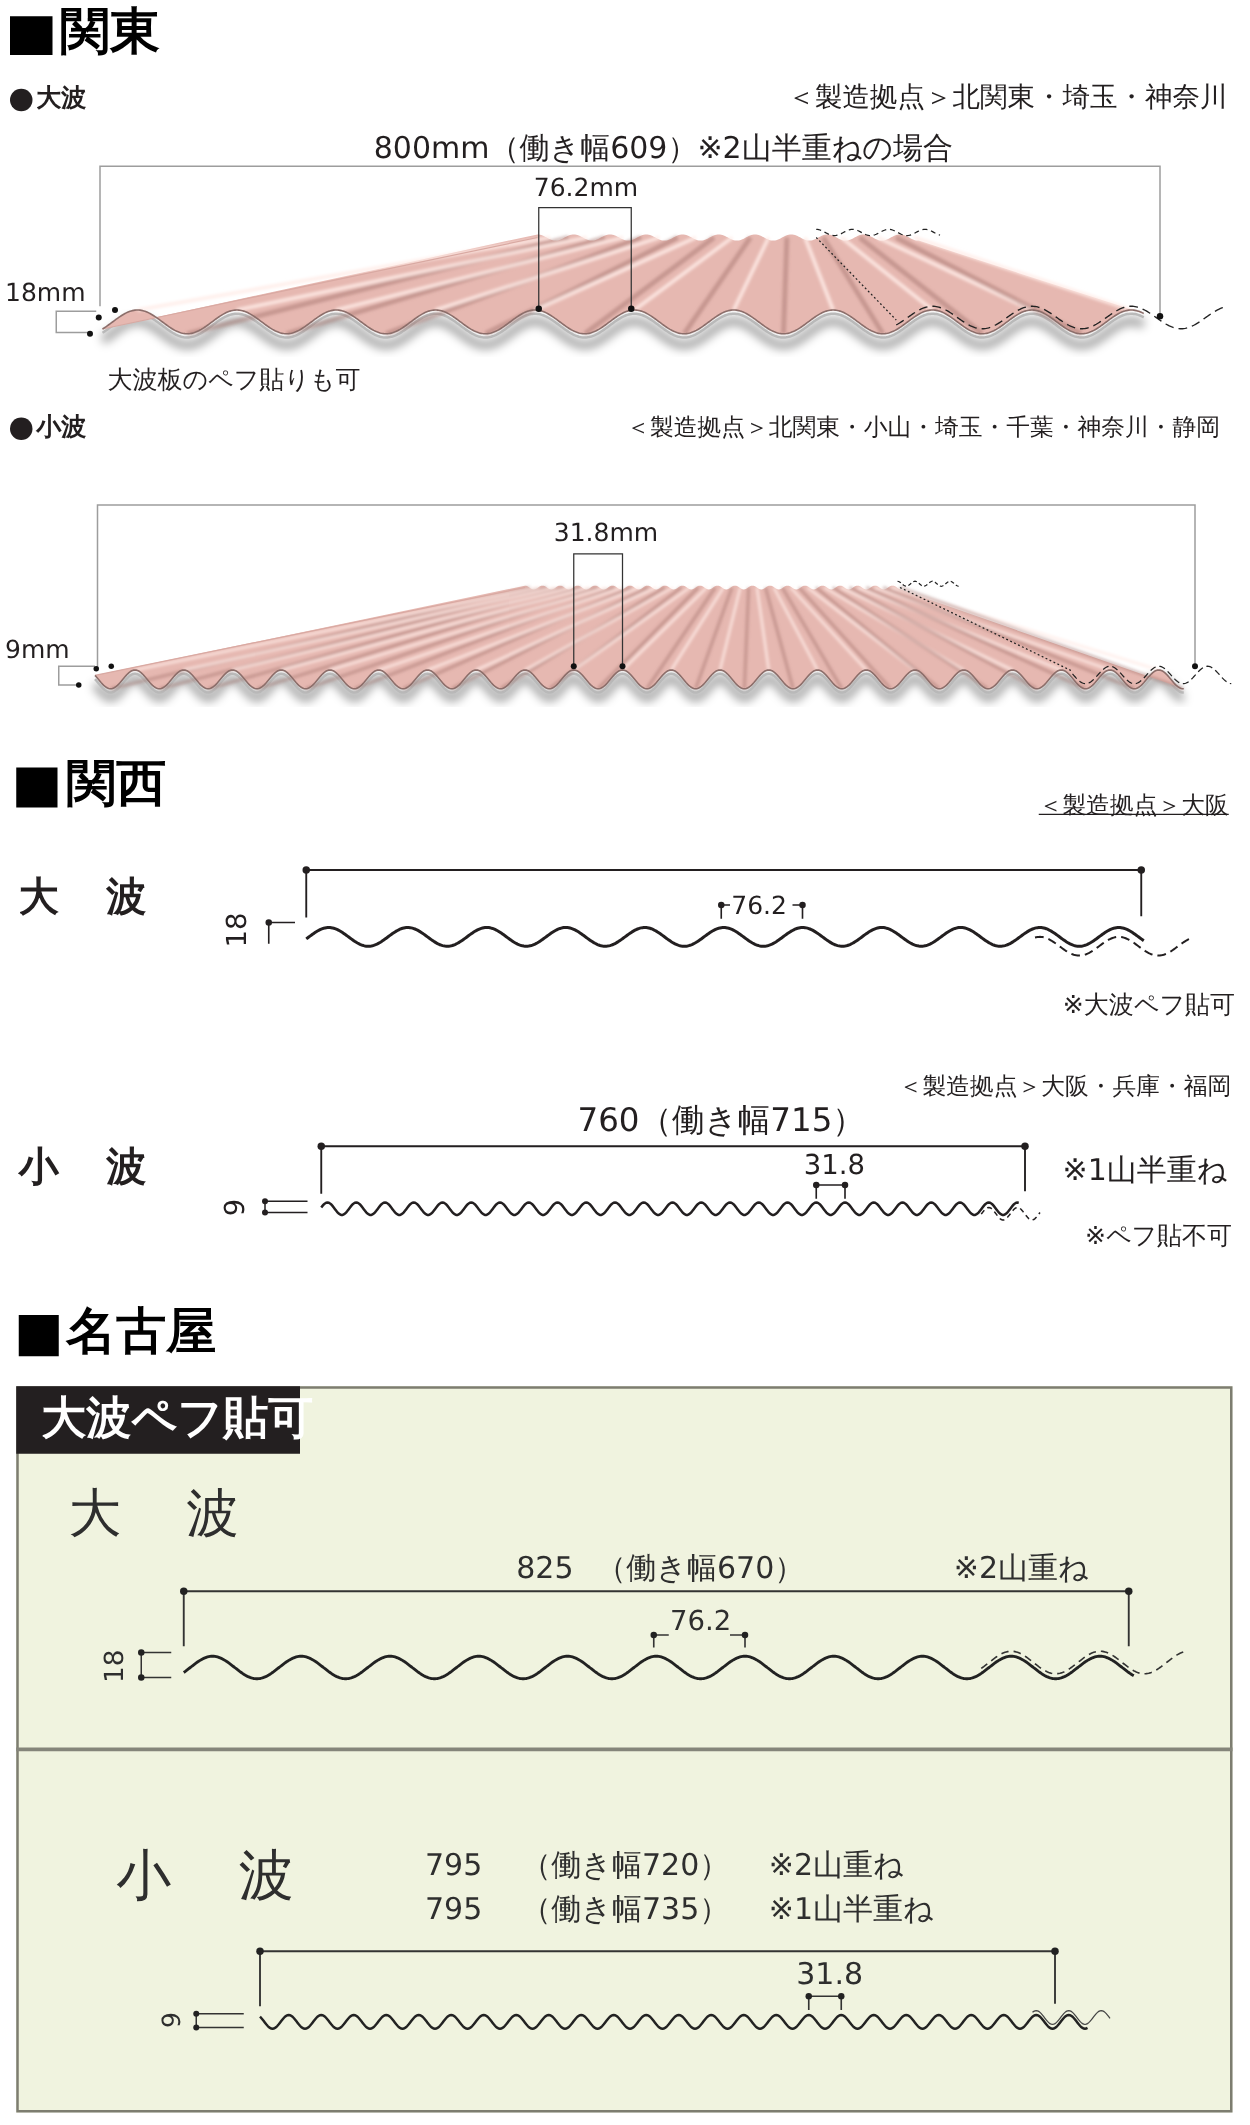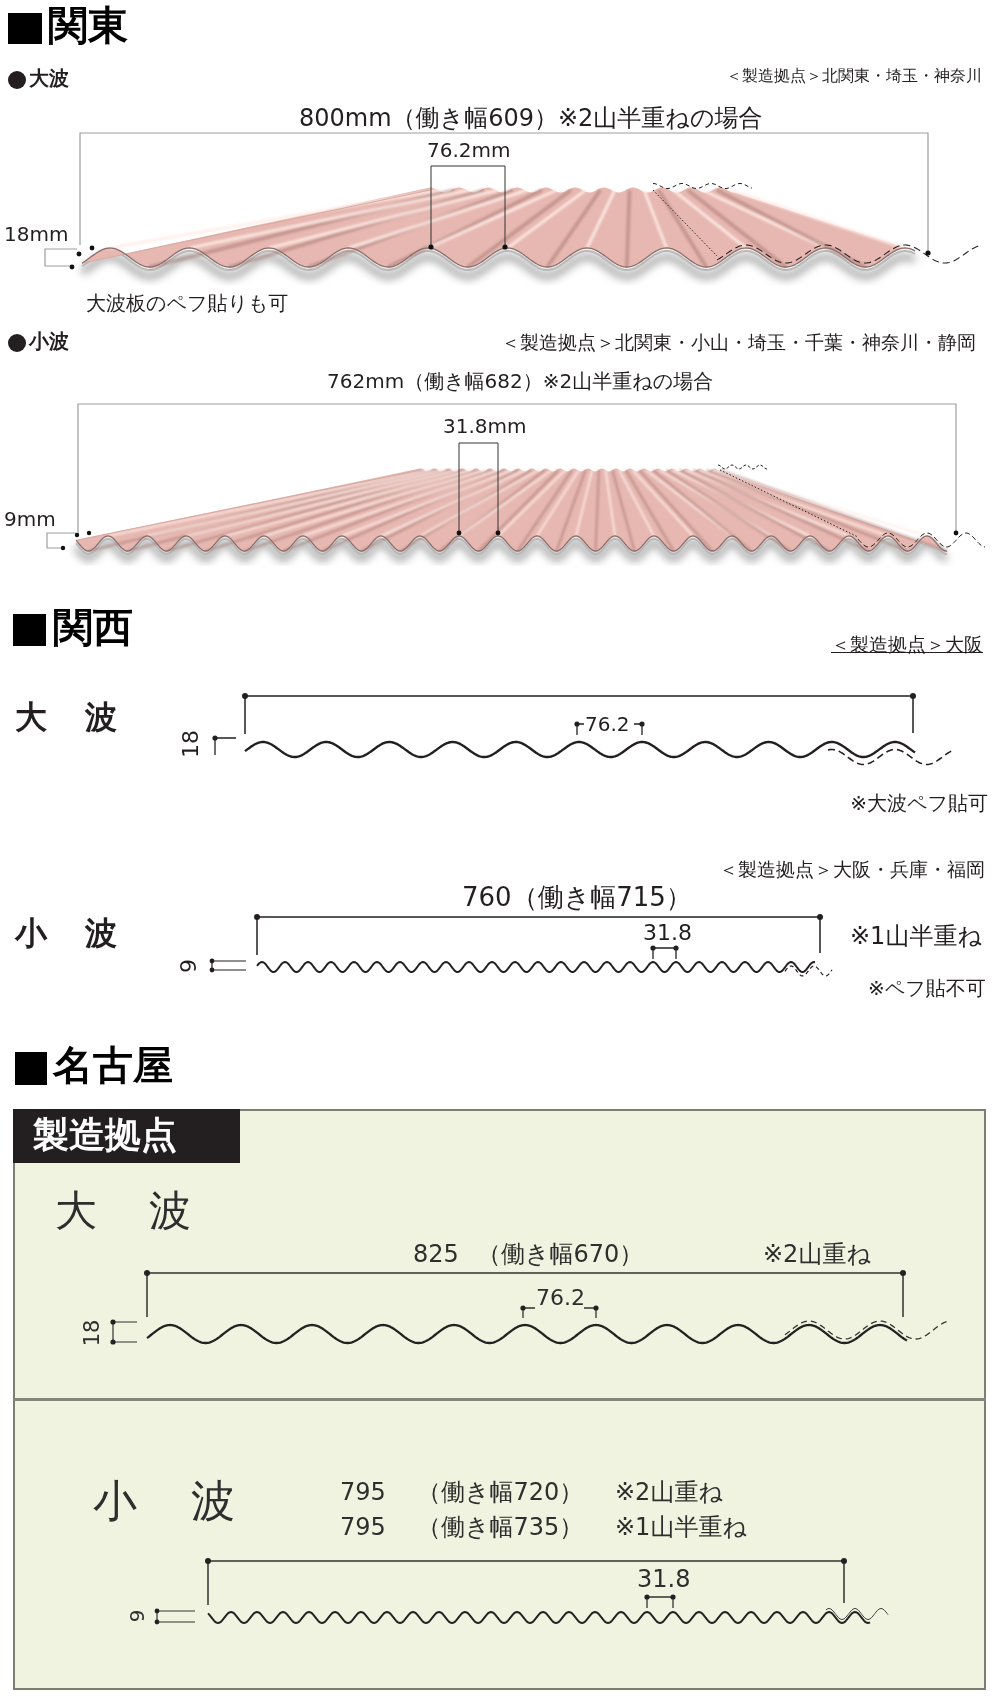--- a/index.html
+++ b/index.html
@@ -208,30 +208,29 @@
       <path stroke="#222" stroke-width="2" fill="none" d="M208.0,1613.38L209.0,1614.38L210.0,1615.55L211.0,1616.84L212.0,1618.16L213.0,1619.45L214.0,1620.62L215.0,1621.62L216.0,1622.37L217.0,1622.84L218.0,1623.00L219.0,1622.84L220.0,1622.37L221.0,1621.62L222.0,1620.62L223.0,1619.45L224.0,1618.16L225.0,1616.84L226.0,1615.55L227.0,1614.38L228.0,1613.38L229.0,1612.63L230.0,1612.16L231.0,1612.00L232.0,1612.16L233.0,1612.63L234.0,1613.38L235.0,1614.38L236.0,1615.55L237.0,1616.84L238.0,1618.16L239.0,1619.45L240.0,1620.62L241.0,1621.62L242.0,1622.37L243.0,1622.84L244.0,1623.00L245.0,1622.84L246.0,1622.37L247.0,1621.62L248.0,1620.62L249.0,1619.45L250.0,1618.16L251.0,1616.84L252.0,1615.55L253.0,1614.38L254.0,1613.38L255.0,1612.63L256.0,1612.16L257.0,1612.00L258.0,1612.16L259.0,1612.63L260.0,1613.38L261.0,1614.38L262.0,1615.55L263.0,1616.84L264.0,1618.16L265.0,1619.45L266.0,1620.62L267.0,1621.62L268.0,1622.37L269.0,1622.84L270.0,1623.00L271.0,1622.84L272.0,1622.37L273.0,1621.62L274.0,1620.62L275.0,1619.45L276.0,1618.16L277.0,1616.84L278.0,1615.55L279.0,1614.38L280.0,1613.38L281.0,1612.63L282.0,1612.16L283.0,1612.00L284.0,1612.16L285.0,1612.63L286.0,1613.38L287.0,1614.38L288.0,1615.55L289.0,1616.84L290.0,1618.16L291.0,1619.45L292.0,1620.62L293.0,1621.62L294.0,1622.37L295.0,1622.84L296.0,1623.00L297.0,1622.84L298.0,1622.37L299.0,1621.62L300.0,1620.62L301.0,1619.45L302.0,1618.16L303.0,1616.84L304.0,1615.55L305.0,1614.38L306.0,1613.38L307.0,1612.63L308.0,1612.16L309.0,1612.00L310.0,1612.16L311.0,1612.63L312.0,1613.38L313.0,1614.38L314.0,1615.55L315.0,1616.84L316.0,1618.16L317.0,1619.45L318.0,1620.62L319.0,1621.62L320.0,1622.37L321.0,1622.84L322.0,1623.00L323.0,1622.84L324.0,1622.37L325.0,1621.62L326.0,1620.62L327.0,1619.45L328.0,1618.16L329.0,1616.84L330.0,1615.55L331.0,1614.38L332.0,1613.38L333.0,1612.63L334.0,1612.16L335.0,1612.00L336.0,1612.16L337.0,1612.63L338.0,1613.38L339.0,1614.38L340.0,1615.55L341.0,1616.84L342.0,1618.16L343.0,1619.45L344.0,1620.62L345.0,1621.62L346.0,1622.37L347.0,1622.84L348.0,1623.00L349.0,1622.84L350.0,1622.37L351.0,1621.62L352.0,1620.62L353.0,1619.45L354.0,1618.16L355.0,1616.84L356.0,1615.55L357.0,1614.38L358.0,1613.38L359.0,1612.63L360.0,1612.16L361.0,1612.00L362.0,1612.16L363.0,1612.63L364.0,1613.38L365.0,1614.38L366.0,1615.55L367.0,1616.84L368.0,1618.16L369.0,1619.45L370.0,1620.62L371.0,1621.62L372.0,1622.37L373.0,1622.84L374.0,1623.00L375.0,1622.84L376.0,1622.37L377.0,1621.62L378.0,1620.62L379.0,1619.45L380.0,1618.16L381.0,1616.84L382.0,1615.55L383.0,1614.38L384.0,1613.38L385.0,1612.63L386.0,1612.16L387.0,1612.00L388.0,1612.16L389.0,1612.63L390.0,1613.38L391.0,1614.38L392.0,1615.55L393.0,1616.84L394.0,1618.16L395.0,1619.45L396.0,1620.62L397.0,1621.62L398.0,1622.37L399.0,1622.84L400.0,1623.00L401.0,1622.84L402.0,1622.37L403.0,1621.62L404.0,1620.62L405.0,1619.45L406.0,1618.16L407.0,1616.84L408.0,1615.55L409.0,1614.38L410.0,1613.38L411.0,1612.63L412.0,1612.16L413.0,1612.00L414.0,1612.16L415.0,1612.63L416.0,1613.38L417.0,1614.38L418.0,1615.55L419.0,1616.84L420.0,1618.16L421.0,1619.45L422.0,1620.62L423.0,1621.62L424.0,1622.37L425.0,1622.84L426.0,1623.00L427.0,1622.84L428.0,1622.37L429.0,1621.62L430.0,1620.62L431.0,1619.45L432.0,1618.16L433.0,1616.84L434.0,1615.55L435.0,1614.38L436.0,1613.38L437.0,1612.63L438.0,1612.16L439.0,1612.00L440.0,1612.16L441.0,1612.63L442.0,1613.38L443.0,1614.38L444.0,1615.55L445.0,1616.84L446.0,1618.16L447.0,1619.45L448.0,1620.62L449.0,1621.62L450.0,1622.37L451.0,1622.84L452.0,1623.00L453.0,1622.84L454.0,1622.37L455.0,1621.62L456.0,1620.62L457.0,1619.45L458.0,1618.16L459.0,1616.84L460.0,1615.55L461.0,1614.38L462.0,1613.38L463.0,1612.63L464.0,1612.16L465.0,1612.00L466.0,1612.16L467.0,1612.63L468.0,1613.38L469.0,1614.38L470.0,1615.55L471.0,1616.84L472.0,1618.16L473.0,1619.45L474.0,1620.62L475.0,1621.62L476.0,1622.37L477.0,1622.84L478.0,1623.00L479.0,1622.84L480.0,1622.37L481.0,1621.62L482.0,1620.62L483.0,1619.45L484.0,1618.16L485.0,1616.84L486.0,1615.55L487.0,1614.38L488.0,1613.38L489.0,1612.63L490.0,1612.16L491.0,1612.00L492.0,1612.16L493.0,1612.63L494.0,1613.38L495.0,1614.38L496.0,1615.55L497.0,1616.84L498.0,1618.16L499.0,1619.45L500.0,1620.62L501.0,1621.62L502.0,1622.37L503.0,1622.84L504.0,1623.00L505.0,1622.84L506.0,1622.37L507.0,1621.62L508.0,1620.62L509.0,1619.45L510.0,1618.16L511.0,1616.84L512.0,1615.55L513.0,1614.38L514.0,1613.38L515.0,1612.63L516.0,1612.16L517.0,1612.00L518.0,1612.16L519.0,1612.63L520.0,1613.38L521.0,1614.38L522.0,1615.55L523.0,1616.84L524.0,1618.16L525.0,1619.45L526.0,1620.62L527.0,1621.62L528.0,1622.37L529.0,1622.84L530.0,1623.00L531.0,1622.84L532.0,1622.37L533.0,1621.62L534.0,1620.62L535.0,1619.45L536.0,1618.16L537.0,1616.84L538.0,1615.55L539.0,1614.38L540.0,1613.38L541.0,1612.63L542.0,1612.16L543.0,1612.00L544.0,1612.16L545.0,1612.63L546.0,1613.38L547.0,1614.38L548.0,1615.55L549.0,1616.84L550.0,1618.16L551.0,1619.45L552.0,1620.62L553.0,1621.62L554.0,1622.37L555.0,1622.84L556.0,1623.00L557.0,1622.84L558.0,1622.37L559.0,1621.62L560.0,1620.62L561.0,1619.45L562.0,1618.16L563.0,1616.84L564.0,1615.55L565.0,1614.38L566.0,1613.38L567.0,1612.63L568.0,1612.16L569.0,1612.00L570.0,1612.16L571.0,1612.63L572.0,1613.38L573.0,1614.38L574.0,1615.55L575.0,1616.84L576.0,1618.16L577.0,1619.45L578.0,1620.62L579.0,1621.62L580.0,1622.37L581.0,1622.84L582.0,1623.00L583.0,1622.84L584.0,1622.37L585.0,1621.62L586.0,1620.62L587.0,1619.45L588.0,1618.16L589.0,1616.84L590.0,1615.55L591.0,1614.38L592.0,1613.38L593.0,1612.63L594.0,1612.16L595.0,1612.00L596.0,1612.16L597.0,1612.63L598.0,1613.38L599.0,1614.38L600.0,1615.55L601.0,1616.84L602.0,1618.16L603.0,1619.45L604.0,1620.62L605.0,1621.62L606.0,1622.37L607.0,1622.84L608.0,1623.00L609.0,1622.84L610.0,1622.37L611.0,1621.62L612.0,1620.62L613.0,1619.45L614.0,1618.16L615.0,1616.84L616.0,1615.55L617.0,1614.38L618.0,1613.38L619.0,1612.63L620.0,1612.16L621.0,1612.00L622.0,1612.16L623.0,1612.63L624.0,1613.38L625.0,1614.38L626.0,1615.55L627.0,1616.84L628.0,1618.16L629.0,1619.45L630.0,1620.62L631.0,1621.62L632.0,1622.37L633.0,1622.84L634.0,1623.00L635.0,1622.84L636.0,1622.37L637.0,1621.62L638.0,1620.62L639.0,1619.45L640.0,1618.16L641.0,1616.84L642.0,1615.55L643.0,1614.38L644.0,1613.38L645.0,1612.63L646.0,1612.16L647.0,1612.00L648.0,1612.16L649.0,1612.63L650.0,1613.38L651.0,1614.38L652.0,1615.55L653.0,1616.84L654.0,1618.16L655.0,1619.45L656.0,1620.62L657.0,1621.62L658.0,1622.37L659.0,1622.84L660.0,1623.00L661.0,1622.84L662.0,1622.37L663.0,1621.62L664.0,1620.62L665.0,1619.45L666.0,1618.16L667.0,1616.84L668.0,1615.55L669.0,1614.38L670.0,1613.38L671.0,1612.63L672.0,1612.16L673.0,1612.00L674.0,1612.16L675.0,1612.63L676.0,1613.38L677.0,1614.38L678.0,1615.55L679.0,1616.84L680.0,1618.16L681.0,1619.45L682.0,1620.62L683.0,1621.62L684.0,1622.37L685.0,1622.84L686.0,1623.00L687.0,1622.84L688.0,1622.37L689.0,1621.62L690.0,1620.62L691.0,1619.45L692.0,1618.16L693.0,1616.84L694.0,1615.55L695.0,1614.38L696.0,1613.38L697.0,1612.63L698.0,1612.16L699.0,1612.00L700.0,1612.16L701.0,1612.63L702.0,1613.38L703.0,1614.38L704.0,1615.55L705.0,1616.84L706.0,1618.16L707.0,1619.45L708.0,1620.62L709.0,1621.62L710.0,1622.37L711.0,1622.84L712.0,1623.00L713.0,1622.84L714.0,1622.37L715.0,1621.62L716.0,1620.62L717.0,1619.45L718.0,1618.16L719.0,1616.84L720.0,1615.55L721.0,1614.38L722.0,1613.38L723.0,1612.63L724.0,1612.16L725.0,1612.00L726.0,1612.16L727.0,1612.63L728.0,1613.38L729.0,1614.38L730.0,1615.55L731.0,1616.84L732.0,1618.16L733.0,1619.45L734.0,1620.62L735.0,1621.62L736.0,1622.37L737.0,1622.84L738.0,1623.00L739.0,1622.84L740.0,1622.37L741.0,1621.62L742.0,1620.62L743.0,1619.45L744.0,1618.16L745.0,1616.84L746.0,1615.55L747.0,1614.38L748.0,1613.38L749.0,1612.63L750.0,1612.16L751.0,1612.00L752.0,1612.16L753.0,1612.63L754.0,1613.38L755.0,1614.38L756.0,1615.55L757.0,1616.84L758.0,1618.16L759.0,1619.45L760.0,1620.62L761.0,1621.62L762.0,1622.37L763.0,1622.84L764.0,1623.00L765.0,1622.84L766.0,1622.37L767.0,1621.62L768.0,1620.62L769.0,1619.45L770.0,1618.16L771.0,1616.84L772.0,1615.55L773.0,1614.38L774.0,1613.38L775.0,1612.63L776.0,1612.16L777.0,1612.00L778.0,1612.16L779.0,1612.63L780.0,1613.38L781.0,1614.38L782.0,1615.55L783.0,1616.84L784.0,1618.16L785.0,1619.45L786.0,1620.62L787.0,1621.62L788.0,1622.37L789.0,1622.84L790.0,1623.00L791.0,1622.84L792.0,1622.37L793.0,1621.62L794.0,1620.62L795.0,1619.45L796.0,1618.16L797.0,1616.84L798.0,1615.55L799.0,1614.38L800.0,1613.38L801.0,1612.63L802.0,1612.16L803.0,1612.00L804.0,1612.16L805.0,1612.63L806.0,1613.38L807.0,1614.38L808.0,1615.55L809.0,1616.84L810.0,1618.16L811.0,1619.45L812.0,1620.62L813.0,1621.62L814.0,1622.37L815.0,1622.84L816.0,1623.00L817.0,1622.84L818.0,1622.37L819.0,1621.62L820.0,1620.62L821.0,1619.45L822.0,1618.16L823.0,1616.84L824.0,1615.55L825.0,1614.38L826.0,1613.38L827.0,1612.63L828.0,1612.16L829.0,1612.00L830.0,1612.16L831.0,1612.63L832.0,1613.38L833.0,1614.38L834.0,1615.55L835.0,1616.84L836.0,1618.16L837.0,1619.45L838.0,1620.62L839.0,1621.62L840.0,1622.37L841.0,1622.84L842.0,1623.00L843.0,1622.84L844.0,1622.37L845.0,1621.62L846.0,1620.62L847.0,1619.45L848.0,1618.16L849.0,1616.84L850.0,1615.55L851.0,1614.38L852.0,1613.38L853.0,1612.63L854.0,1612.16L855.0,1612.00L856.0,1612.16L857.0,1612.63L858.0,1613.38L859.0,1614.38L860.0,1615.55L861.0,1616.84L862.0,1618.16L863.0,1619.45L864.0,1620.62L865.0,1621.62L866.0,1622.37L867.0,1622.84L868.0,1623.00L869.0,1622.84L870.0,1622.37"></path>
       <path stroke="#444" stroke-width="1" fill="none" d="M826.0,1609.88L827.0,1609.13L828.0,1608.66L829.0,1608.50L830.0,1608.66L831.0,1609.13L832.0,1609.88L833.0,1610.88L834.0,1612.05L835.0,1613.34L836.0,1614.66L837.0,1615.95L838.0,1617.12L839.0,1618.12L840.0,1618.87L841.0,1619.34L842.0,1619.50L843.0,1619.34L844.0,1618.87L845.0,1618.12L846.0,1617.12L847.0,1615.95L848.0,1614.66L849.0,1613.34L850.0,1612.05L851.0,1610.88L852.0,1609.88L853.0,1609.13L854.0,1608.66L855.0,1608.50L856.0,1608.66L857.0,1609.13L858.0,1609.88L859.0,1610.88L860.0,1612.05L861.0,1613.34L862.0,1614.66L863.0,1615.95L864.0,1617.12L865.0,1618.12L866.0,1618.87L867.0,1619.34L868.0,1619.50L869.0,1619.34L870.0,1618.87L871.0,1618.12L872.0,1617.12L873.0,1615.95L874.0,1614.66L875.0,1613.34L876.0,1612.05L877.0,1610.88L878.0,1609.88L879.0,1609.13L880.0,1608.66L881.0,1608.50L882.0,1608.66L883.0,1609.13L884.0,1609.88L885.0,1610.88L886.0,1612.05L887.0,1613.34L888.0,1614.66"></path>
     </g>
   </svg>
 
   <div class="sq" style="left:8px;top:13px;width:34px;height:31px;"></div>
   <div class="t b" style="left:48px;top:5px;font-size:40px;color:#000;">関東</div>
 
   <div class="dot" style="left:8px;top:71px;width:18px;height:18px;"></div>
   <div class="t b" style="left:29px;top:68px;font-size:20px;">大波</div>
-  <div class="t" style="right:18px;top:68px;font-size:16px;">＜製造拠点＞北関東・埼玉・神奈川</div>
+  <div class="t" style="right:18px;top:68px;font-size:22px;">＜製造拠点＞北関東・埼玉・神奈川</div>
   <div class="t" style="left:299px;top:106px;font-size:24px;">800mm（働き幅609）※2山半重ねの場合</div>
   <div class="t" style="left:427px;top:140px;font-size:20px;">76.2mm</div>
   <div class="t" style="left:4px;top:224px;font-size:20px;">18mm</div>
   <div class="t" style="left:86px;top:293px;font-size:20px;">大波板のペフ貼りも可</div>
 
   <div class="dot" style="left:8px;top:334px;width:18px;height:18px;"></div>
   <div class="t b" style="left:29px;top:331px;font-size:20px;">小波</div>
   <div class="t" style="right:24px;top:333px;font-size:19px;">＜製造拠点＞北関東・小山・埼玉・千葉・神奈川・静岡</div>
-  <div class="t" style="left:327px;top:371px;font-size:20px;">762mm（働き幅682）※2山半重ねの場合</div>
   <div class="t" style="left:443px;top:416px;font-size:20px;">31.8mm</div>
   <div class="t" style="left:4px;top:509px;font-size:20px;">9mm</div>
 
   <div class="sq" style="left:13px;top:614px;width:33px;height:32px;"></div>
   <div class="t b" style="left:53px;top:607px;font-size:40px;color:#000;">関西</div>
   <div class="t" style="right:17px;top:635px;font-size:19px;text-decoration:underline;">＜製造拠点＞大阪</div>
   <div class="t b" style="left:15px;top:701px;font-size:32px;letter-spacing:3px;">大　波</div>
   <div class="t" style="left:585px;top:714px;font-size:20px;">76.2</div>
   <div class="rot" style="left:191px;top:744px;font-size:22px;">18</div>
   <div class="t" style="right:12px;top:793px;font-size:20px;">※大波ペフ貼可</div>
@@ -239,21 +238,21 @@
   <div class="t" style="right:15px;top:860px;font-size:19px;">＜製造拠点＞大阪・兵庫・福岡</div>
   <div class="t" style="left:462px;top:884px;font-size:26px;">760（働き幅715）</div>
   <div class="t b" style="left:15px;top:917px;font-size:32px;letter-spacing:3px;">小　波</div>
   <div class="t" style="left:643px;top:922px;font-size:22px;">31.8</div>
   <div class="rot" style="left:189px;top:966px;font-size:22px;">9</div>
   <div class="t" style="left:850px;top:924px;font-size:24px;">※1山半重ね</div>
   <div class="t" style="left:868px;top:978px;font-size:20px;">※ペフ貼不可</div>
 
   <div class="sq" style="left:15px;top:1052px;width:32px;height:33px;"></div>
   <div class="t b" style="left:53px;top:1045px;font-size:40px;color:#000;">名古屋</div>
-  <div class="t b" style="left:33px;top:1117px;font-size:36px;color:#ffffff;">製造拠点</div>
+  <div class="t b" style="left:33px;top:1117px;font-size:36px;color:#ffffff;">大波ペフ貼可</div>
 
   <div class="t ng" style="left:55px;top:1190px;font-size:42px;letter-spacing:5px;">大　波</div>
   <div class="t ng" style="left:413px;top:1242px;font-size:24px;">825</div>
   <div class="t ng" style="left:477px;top:1242px;font-size:24px;text-align:center;">（働き幅670）</div>
   <div class="t ng" style="left:763px;top:1242px;font-size:24px;">※2山重ね</div>
   <div class="t ng" style="left:536px;top:1287px;font-size:22px;">76.2</div>
   <div class="rot ng" style="left:92px;top:1333px;font-size:21px;">18</div>
 
   <div class="t ng" style="left:93px;top:1479px;font-size:44px;letter-spacing:5px;">小　波</div>
   <div class="t ng" style="left:340px;top:1480px;font-size:24px;">795</div>

